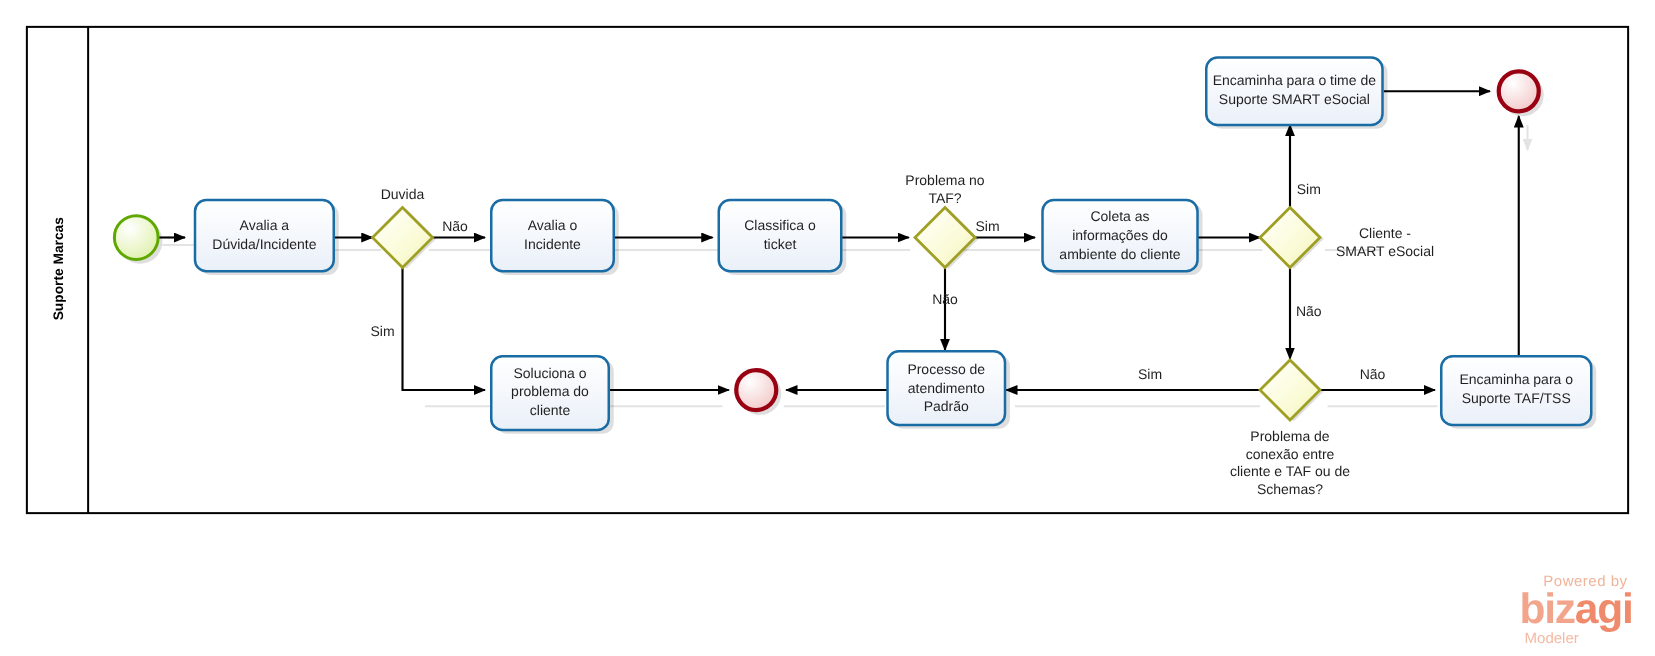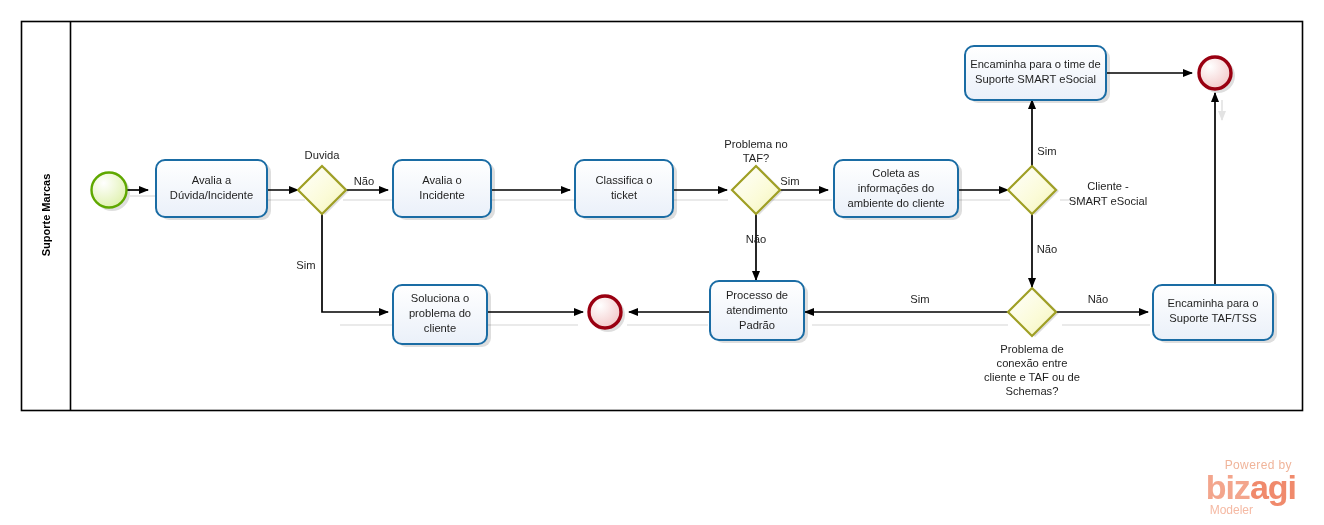--- a/index.html
+++ b/index.html
@@ -91,21 +91,21 @@
     stroke-width: 1.6;
     fill: none;
   }
   .drop-shadow {
     fill: #000000;
     opacity: 0.13;
   }
   
   #watermark {
     position: absolute;
-    right: 28px;
+    right: 18px;
     bottom: 8px;
     text-align: right;
     user-select: none;
   }
   #watermark .powered {
     font-family: "Liberation Sans", sans-serif;
     font-size: 12px;
     color: #f0b49a;
     letter-spacing: .4px;
     margin: 0 4px 0 0;

